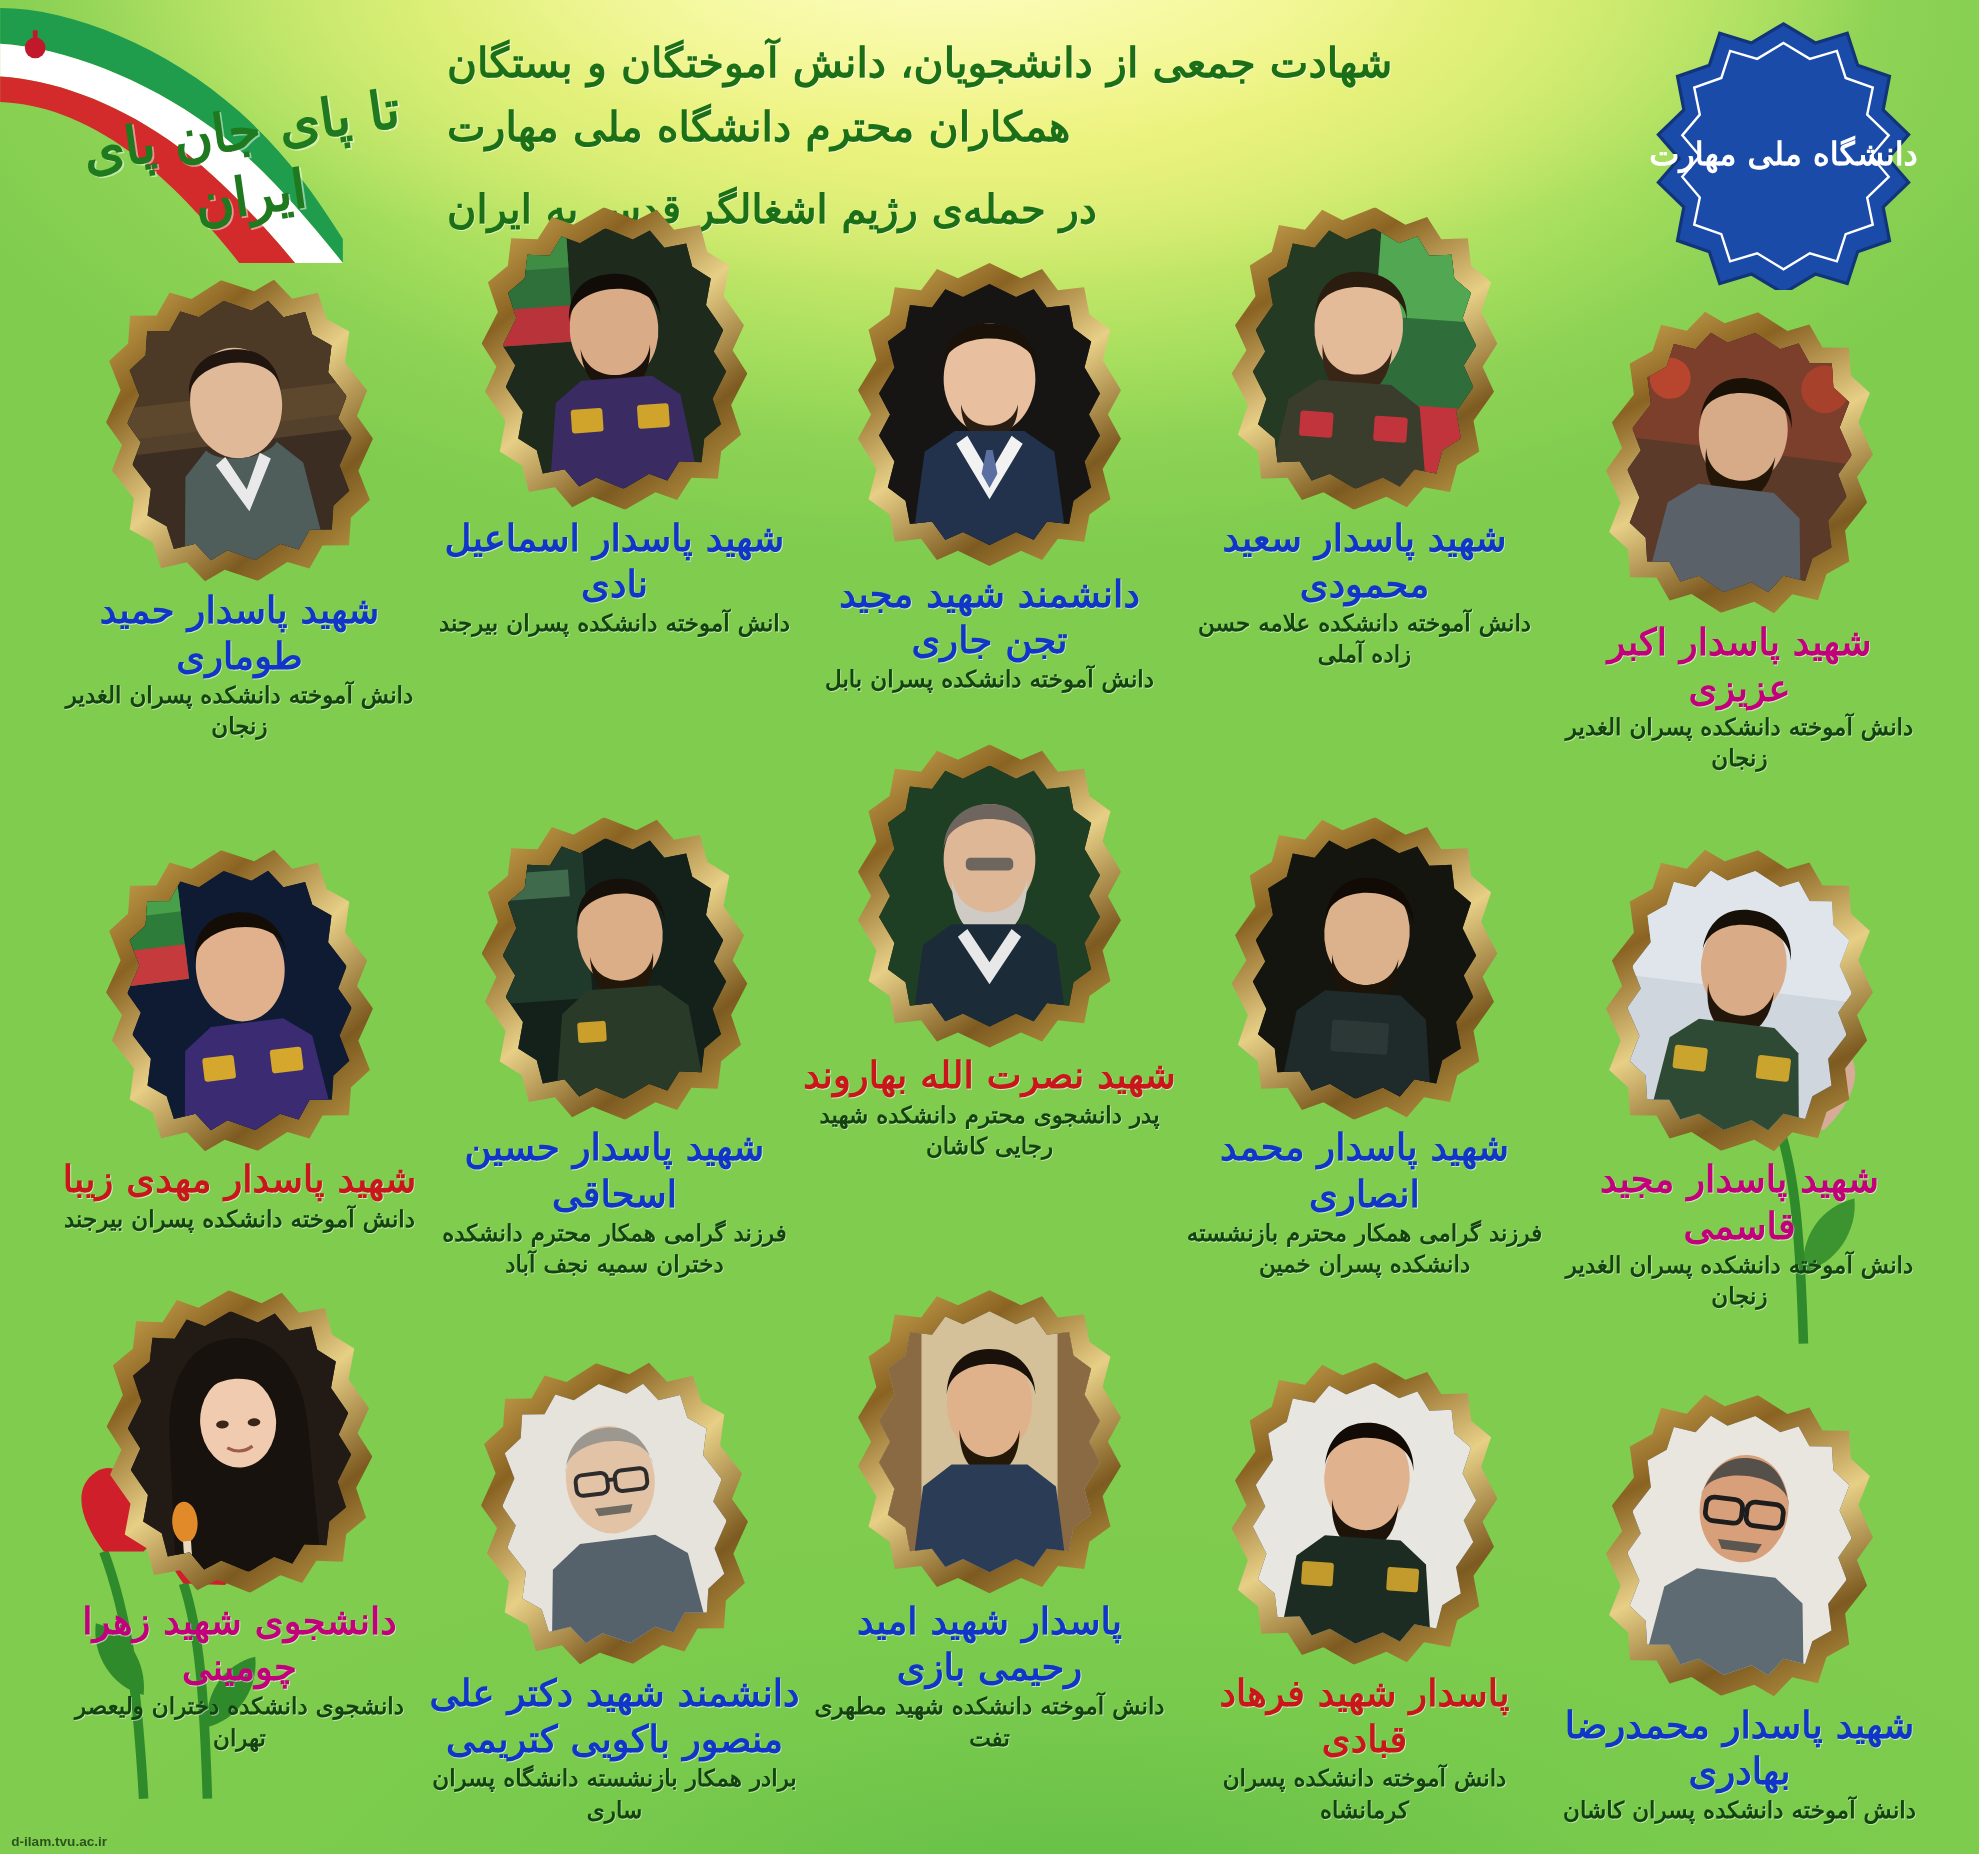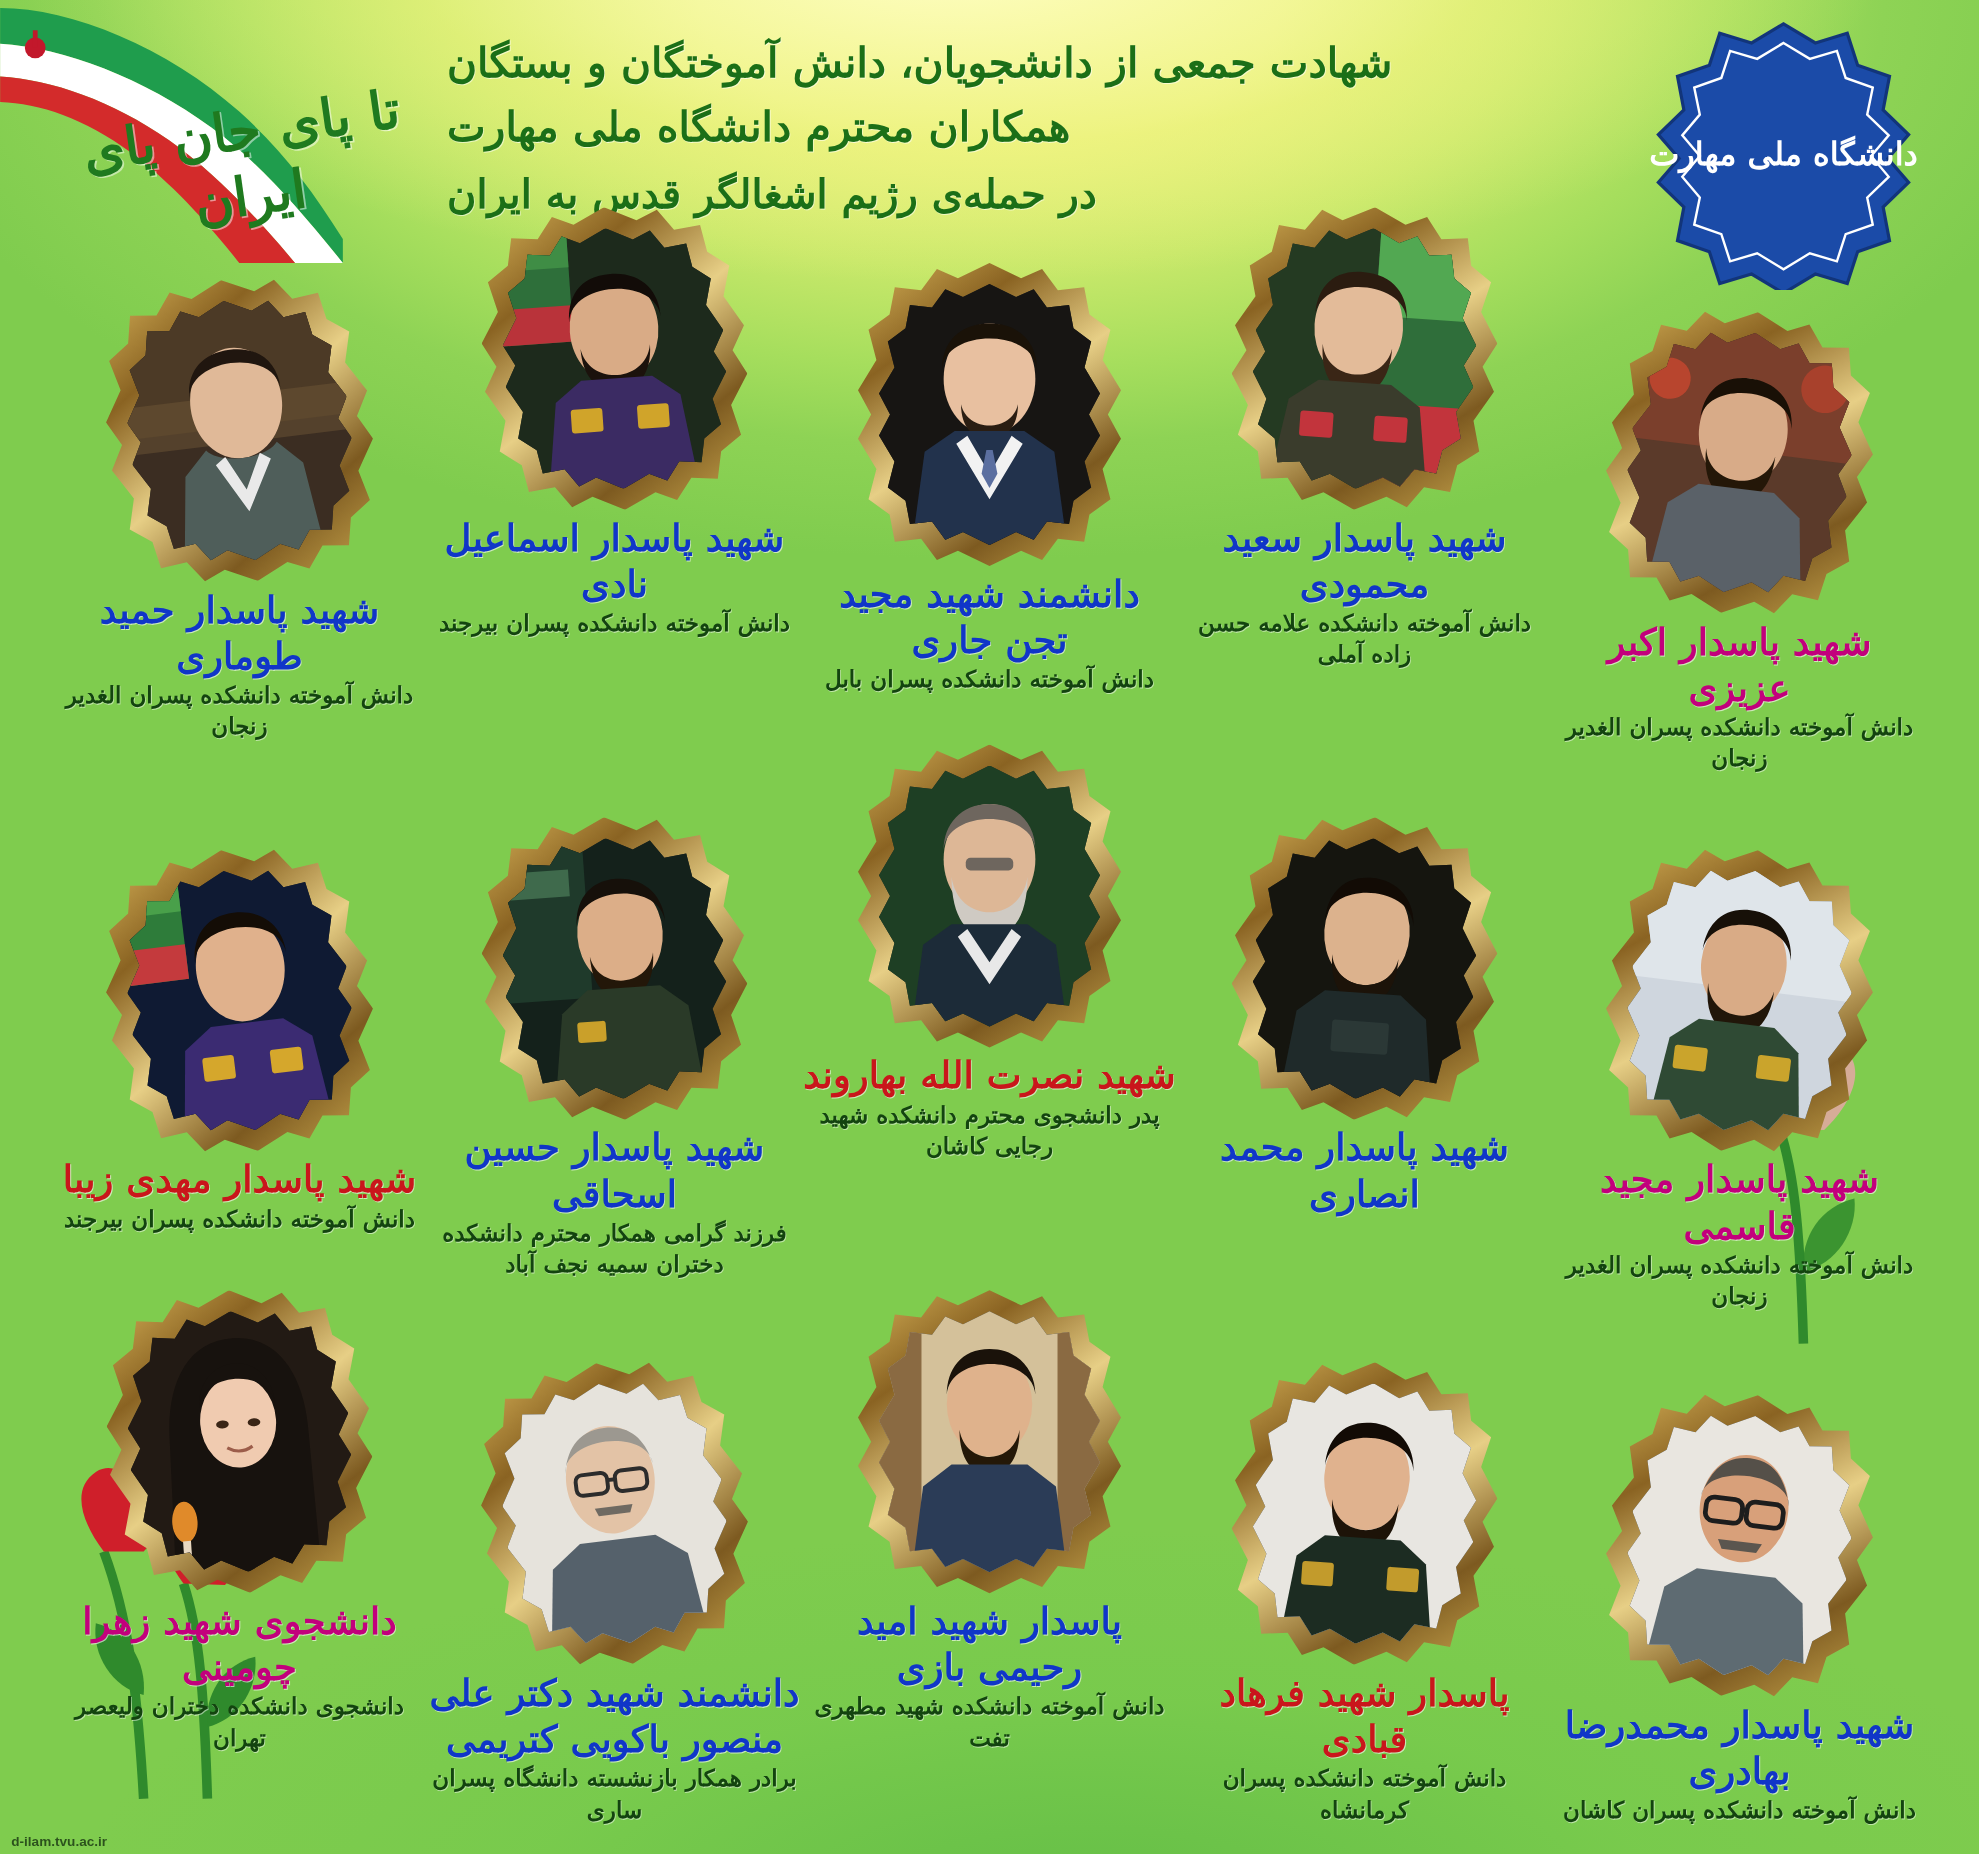--- a/index.html
+++ b/index.html
@@ -79,21 +79,21 @@
     color: #1b6f17;
     font-family: "DejaVu Serif", serif;
     font-weight: bold;
     font-size: 41px;
     line-height: 1.55;
     text-shadow: 0.8px 0.8px 0 rgba(255,255,255,0.55);
     letter-spacing: 0px;
   }
   .header-line.l2 {
     font-size: 40px;
-    margin-top: 4px;
+    margin-top: 19px;
   }
 
   
   .logo {
     position: absolute;
     top: 19px;
     left: 1644px;
     width: 279px;
     height: 271px;
   }
@@ -493,20 +493,21 @@
               <ellipse cx="140" cy="120" rx="54" ry="66" fill="#dcb28d"></ellipse>
               <path d="M86,108 C90,56 194,56 198,108 C198,76 176,50 140,50 C104,50 86,76 86,108 Z" fill="#120b05"></path>
               <path d="M98,150 C106,198 174,198 182,150 C182,190 164,210 140,210 C116,210 98,190 98,150 Z" fill="#1c1309"></path>
               <path d="M92,196 L188,196 L222,224 L236,330 L44,330 L58,224 Z" fill="#1f2a2a"></path>
               <rect x="104" y="232" width="72" height="40" rx="4" fill="#2b3836"></rect>
             </svg>
           </div>
         </div>
         <div class="caption">
           <div class="name blue">شهید پاسدار محمد انصاری</div>
+          <div class="role">فرزند گرامی همکار محترم بازنشسته دانشکده پسران خمین</div>
         </div>
       </div>
 
       <div class="card offset-down">
         <div class="frame tilt-e">
           <div class="frame-bg"></div>
           <div class="frame-inner">
             <svg class="portrait" viewBox="0 0 280 330" preserveAspectRatio="xMidYMid slice">
               <rect width="280" height="330" fill="#cfd6de"></rect>
               <rect x="0" y="0" width="280" height="150" fill="#dfe5ea"></rect>

